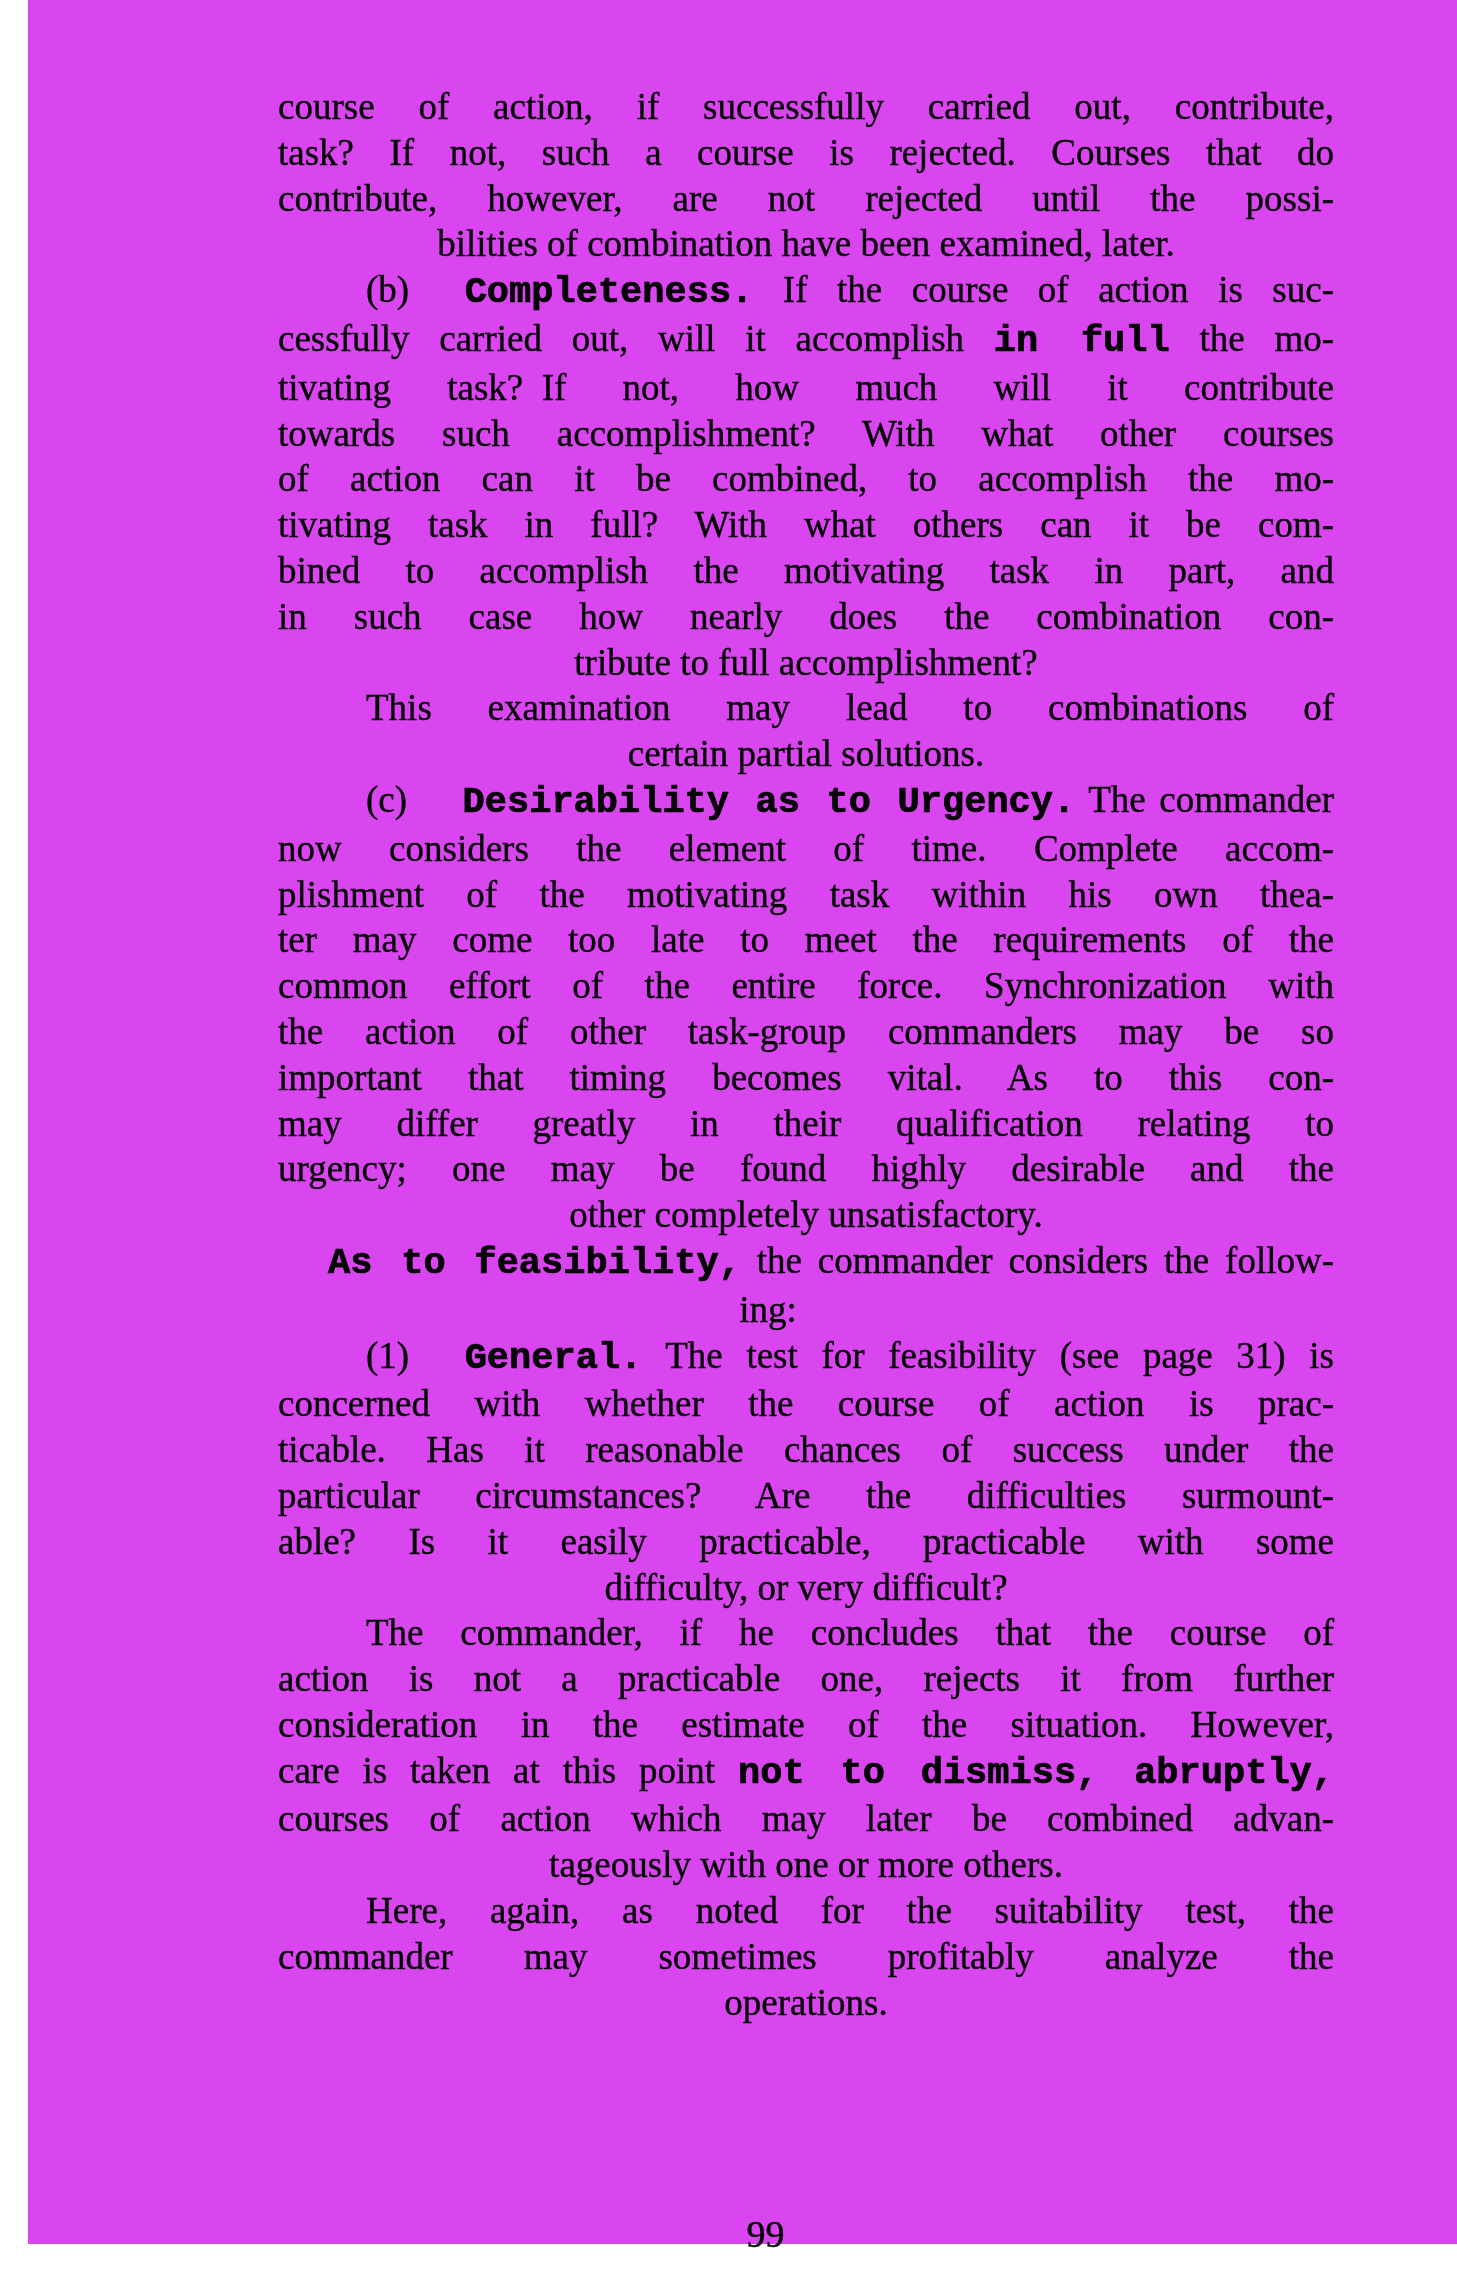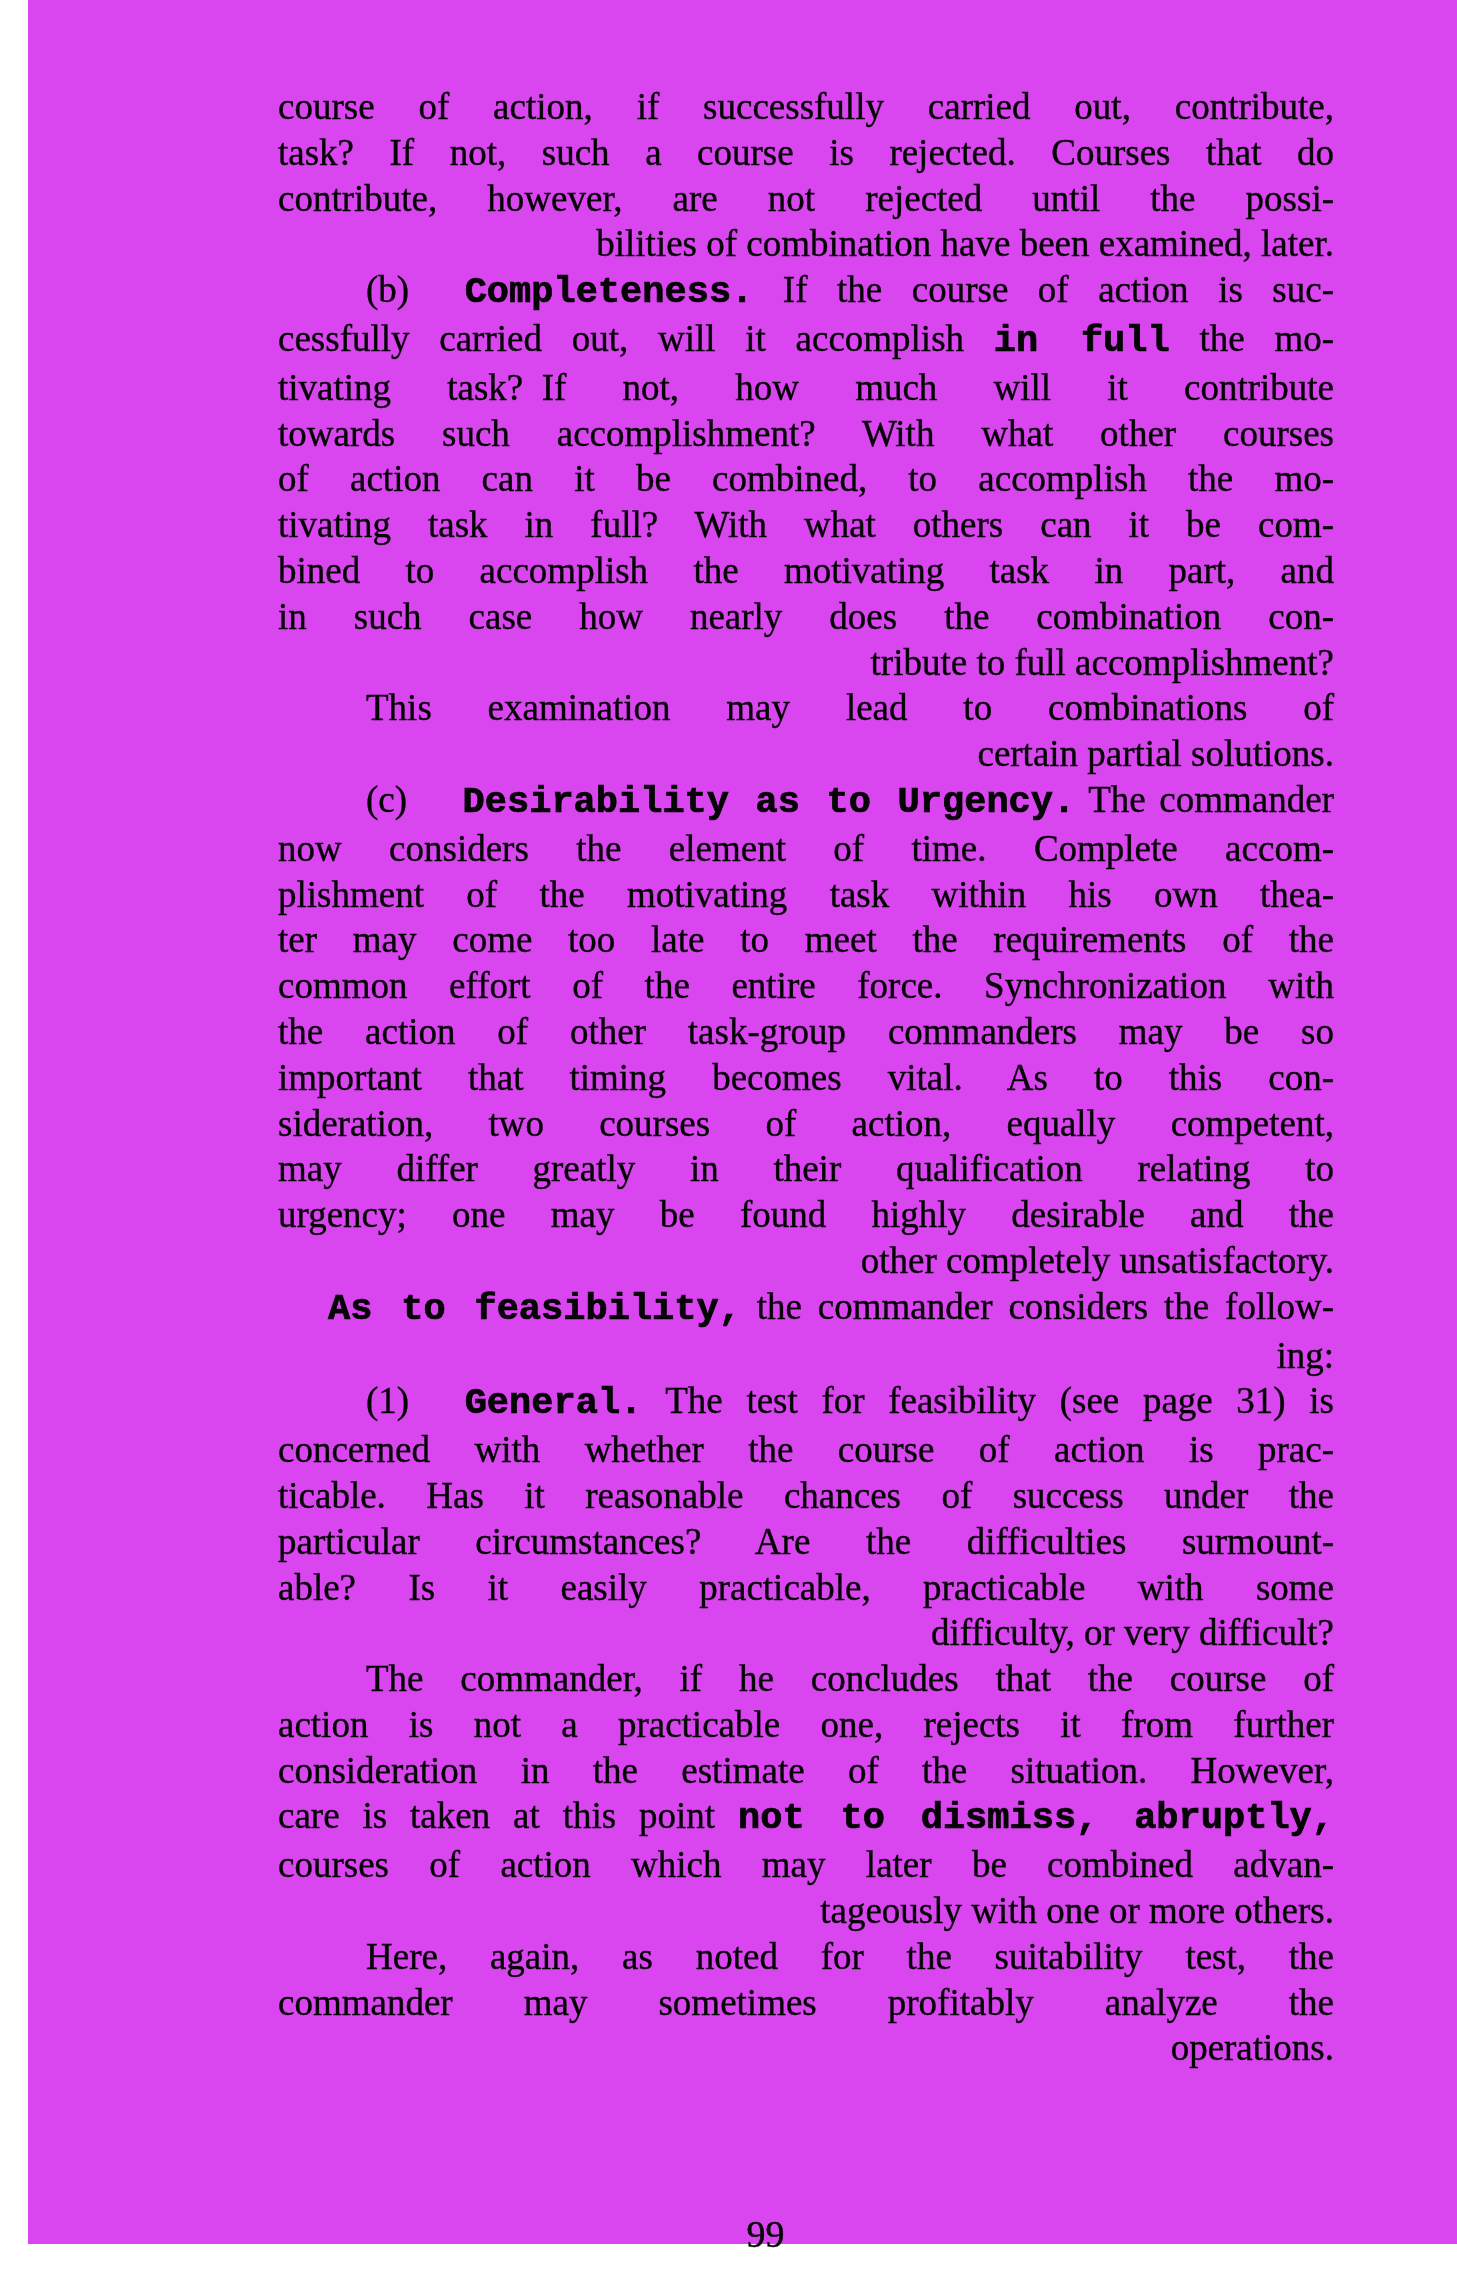--- a/index.html
+++ b/index.html
@@ -23,21 +23,21 @@
   }
   .text-block {
     position: absolute;
     left: 250px;
     top: 84px;
     width: 1056px;
   }
   .line {
     font-size: 37px;
     line-height: 45.8px;
-    text-align: right;
+    text-align: center;
     -webkit-text-stroke: 0.35px #000;
   }
   .line.just {
     text-align: justify;
     text-align-last: justify;
   }
   .line.ind-para   { text-indent: 88px; }
   .line.ind-small  { text-indent: 50px; }
   .line.ind-outdent{ margin-left: -76px; }
   .b {
@@ -77,21 +77,20 @@
       <div class="line ind-none"><span>tribute to full accomplishment?</span></div>
       <div class="line just ind-para"><span>This examination may lead to combinations of</span></div>
       <div class="line ind-none"><span>certain partial solutions.</span></div>
       <div class="line just ind-para"><span>(c)  </span><span class="b">Desirability as to Urgency.</span><span> The commander</span></div>
       <div class="line just ind-none"><span>now considers the element of time. Complete accom-</span></div>
       <div class="line just ind-none"><span>plishment of the motivating task within his own thea-</span></div>
       <div class="line just ind-none"><span>ter may come too late to meet the requirements of the</span></div>
       <div class="line just ind-none"><span>common effort of the entire force. Synchronization with</span></div>
       <div class="line just ind-none"><span>the action of other task-group commanders may be so</span></div>
       <div class="line just ind-none"><span>important that timing becomes vital. As to this con-</span></div>
-      <div class="line just ind-none"><span>sideration, two courses of action, equally competent,</span></div>
       <div class="line just ind-none"><span>may differ greatly in their qualification relating to</span></div>
       <div class="line just ind-none"><span>urgency; one may be found highly desirable and the</span></div>
       <div class="line ind-none"><span>other completely unsatisfactory.</span></div>
       <div class="line just ind-small"><span class="b">As to feasibility,</span><span> the commander considers the follow-</span></div>
       <div class="line ind-outdent"><span>ing:</span></div>
       <div class="line just ind-para"><span>(1)  </span><span class="b">General.</span><span> The test for feasibility (see page 31) is</span></div>
       <div class="line just ind-none"><span>concerned with whether the course of action is prac-</span></div>
       <div class="line just ind-none"><span>ticable. Has it reasonable chances of success under the</span></div>
       <div class="line just ind-none"><span>particular circumstances? Are the difficulties surmount-</span></div>
       <div class="line just ind-none"><span>able? Is it easily practicable, practicable with some</span></div>

